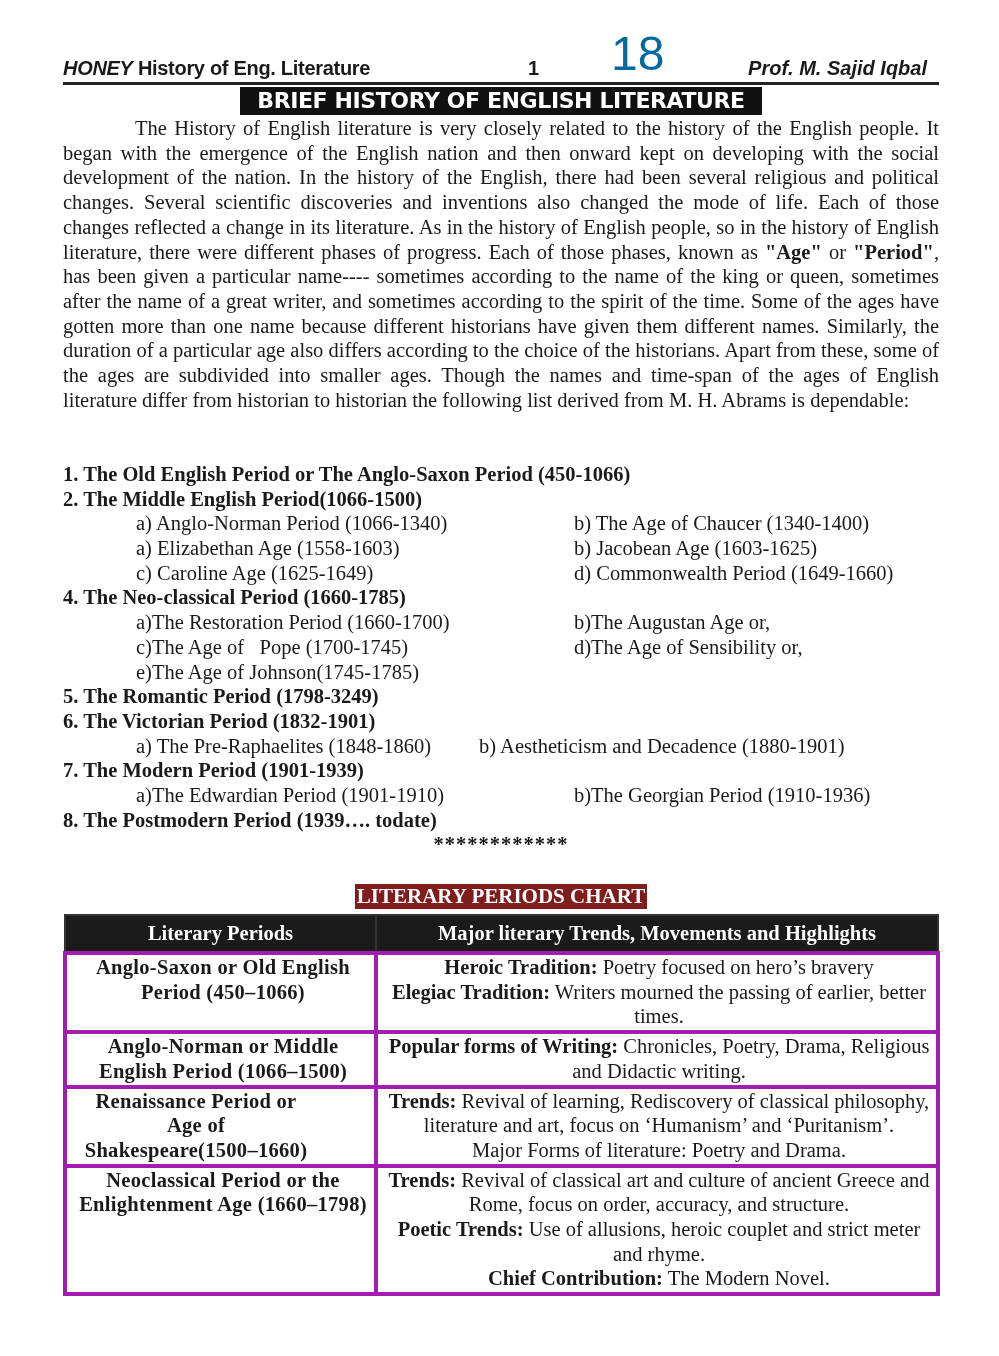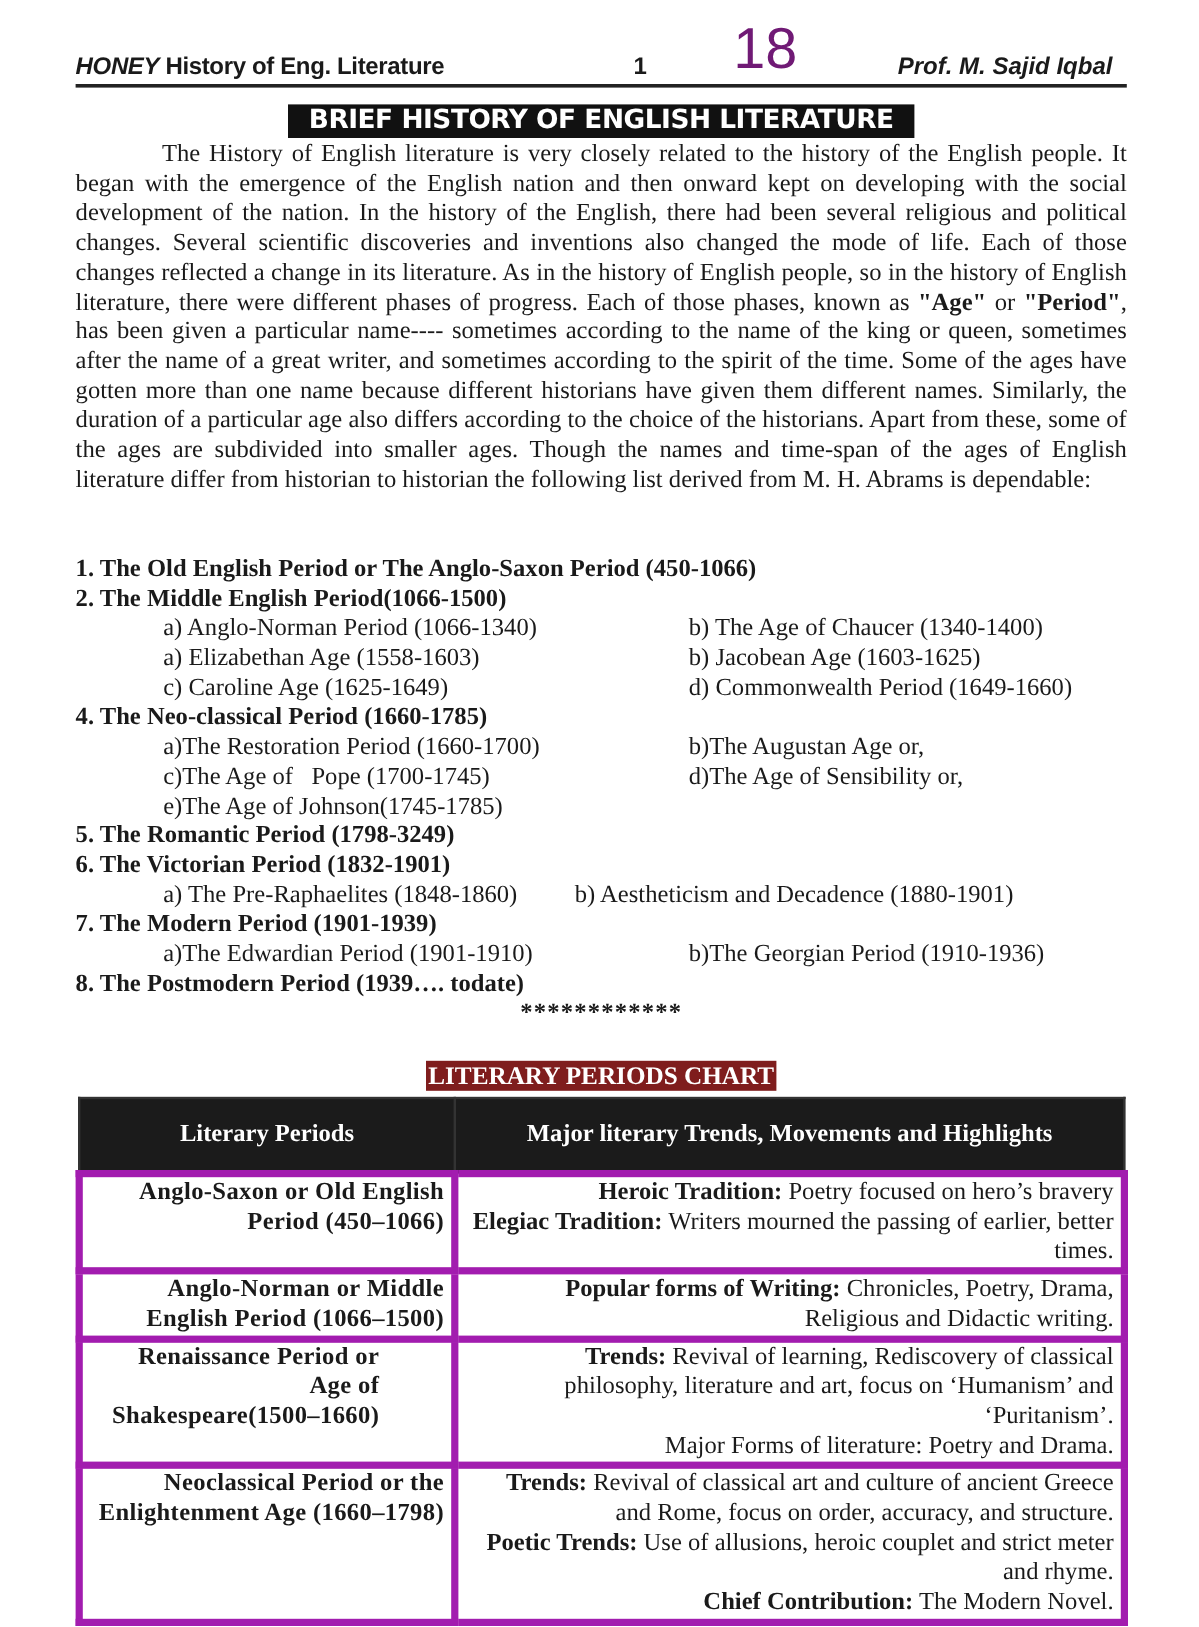--- a/index.html
+++ b/index.html
@@ -1,40 +1,40 @@
 <!DOCTYPE html>
 <html><head>
 <meta charset="utf-8">
 <style>
   html, body { margin: 0; padding: 0; background: #ffffff; }
   body { width: 999px; height: 1356px; position: relative; overflow: hidden; color: #1a1a1a; }
   .page { position: absolute; left: 63px; top: 0; width: 876px; }
-  .header { position: absolute; top: 16px; left: 0; width: 876px; height: 54px; border-bottom: 3px solid #222; }
+  .header { position: absolute; top: 28px; left: 0; width: 876px; height: 54px; border-bottom: 3px solid #222; }
   .hdr-left { position: absolute; left: 0; bottom: 2px; font-family: "Liberation Sans", sans-serif; font-weight: bold; font-size: 20px; letter-spacing: -0.3px; }
   .hdr-left i { font-style: italic; }
   .hdr-pg { position: absolute; left: 465px; bottom: 2px; font-family: "Liberation Sans", sans-serif; font-weight: bold; font-size: 20px; }
-  .hdr-num { position: absolute; left: 548px; bottom: 4px; font-family: "Liberation Sans", sans-serif; font-size: 48px; color: #701a75; line-height: 1; }
+  .hdr-num { position: absolute; left: 548px; bottom: 4px; font-family: "Liberation Sans", sans-serif; font-size: 48px; color: #0369a1; line-height: 1; }
   .hdr-right { position: absolute; right: 12px; bottom: 2px; font-family: "Liberation Sans", sans-serif; font-weight: bold; font-size: 20px; font-style: italic; }
   .title-wrap { position: absolute; top: 87px; left: 0; width: 876px; text-align: center; }
   .title { display: inline-block; background: #111; color: #fff; font-family: "DejaVu Sans", sans-serif; font-weight: bold; font-size: 22px; padding: 0 17px; line-height: 28px; letter-spacing: -0.4px; }
   .serif { font-family: "Liberation Serif", serif; font-size: 20.5px; line-height: 24.7px; }
   .para { position: absolute; top: 116px; left: 0; width: 876px; text-align: justify; }
   .para .indent { display: inline-block; width: 72px; }
   .list { position: absolute; top: 462px; left: 0; width: 876px; }
   .list .row { height: 24.7px; position: relative; white-space: nowrap; }
   .list .main { font-weight: bold; }
   .list .sub-a { position: absolute; left: 73px; }
   .list .sub-b { position: absolute; left: 511px; }
   .list .sub-b2 { position: absolute; left: 416px; }
   .stars { text-align: center; font-weight: bold; height: 24.7px; letter-spacing: 1px; }
   .chart-title-wrap { position: absolute; top: 884px; left: 0; width: 876px; text-align: center; }
   .chart-title { display: inline-block; background: #7f1d1d; color: #fff; font-family: "Liberation Serif", serif; font-weight: bold; font-size: 21px; line-height: 25px; padding: 0 2px; }
   table.periods { position: absolute; top: 914px; left: 0; width: 877px; border-collapse: collapse; font-family: "Liberation Serif", serif; font-size: 20.5px; line-height: 24.7px; }
-  table.periods th { background: #1b1b1b; color: #fff; font-weight: bold; text-align: center; padding: 16px; height: 27px; border: 2px solid #333; font-family: Liberation Serif, serif; }
-  table.periods td { border: 6px solid #a21caf; vertical-align: top; padding: 0 6px 1px 11px; text-align: right; }
+  table.periods th { background: #1b1b1b; color: #fff; font-weight: bold; text-align: center; padding: 4px; height: 27px; border: 2px solid #333; font-family: Liberation Serif, serif; }
+  table.periods td { border: 4px solid #a21caf; vertical-align: top; padding: 0 6px 1px 11px; text-align: center; }
   table.periods td.col1 { width: 236px; font-weight: bold; letter-spacing: 0.3px; }
   table.periods td.col2 { padding-left: 10px; }
   b { font-weight: bold; }
 </style>
 </head>
 <body>
 
 <div class="page">
 
   <div class="header">

